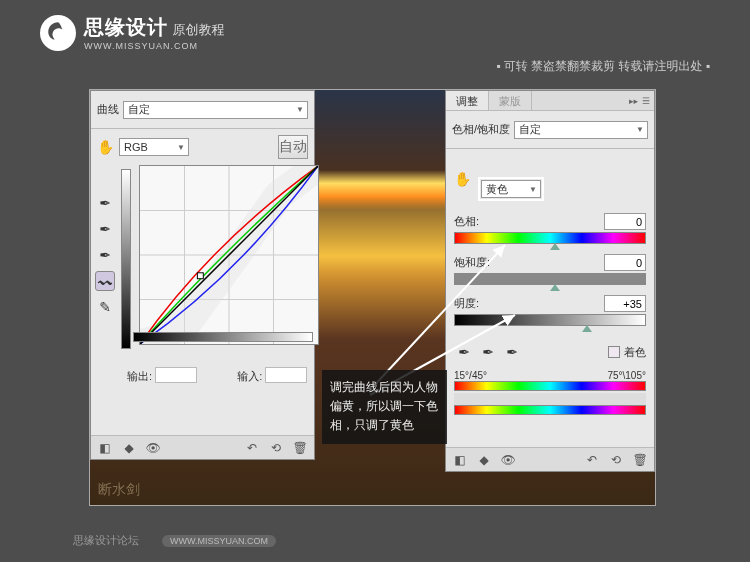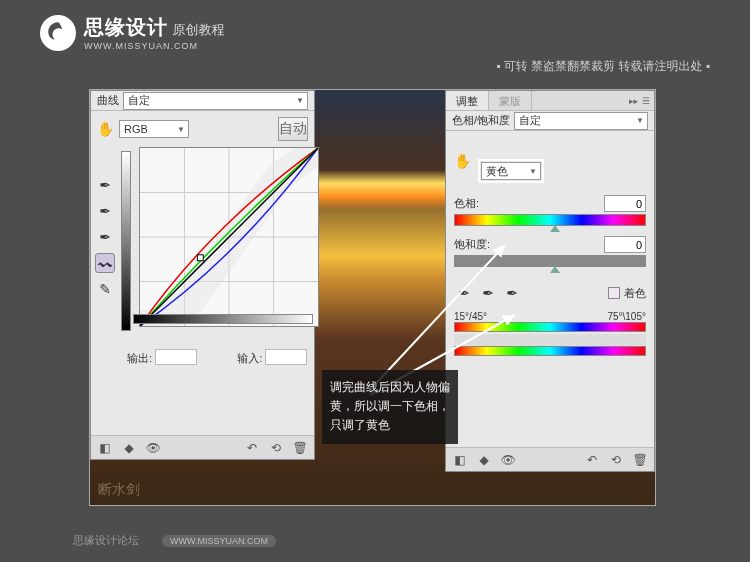--- a/index.html
+++ b/index.html
@@ -11,21 +11,21 @@
 .logo-title { font-size: 20px; font-weight: bold; letter-spacing: 1px; }
 .logo-sub { font-size: 9px; letter-spacing: 1px; color: #ccc; }
 .logo-right { font-size: 13px; color: #ddd; }
 .top-notice { position: absolute; top: 58px; right: 40px; color: #ccc; font-size: 12px; }
 .canvas { position: absolute; left: 89px; top: 89px; width: 567px; height: 417px; background: #3a2815; border: 1px solid #aaa; overflow: hidden; }
 .bg-image { position: absolute; left: 0; top: 0; width: 100%; height: 100%; background: linear-gradient(to bottom, #2a3548 0%, #4a3020 20%, #f5c040 40%, #d09030 45%, #5a3520 60%, #3a2815 100%); }
 .sky-glow { position: absolute; top: 80px; left: 0; right: 0; height: 40px; background: linear-gradient(to bottom, transparent, #ffdd60, #ff9020, transparent); }
 .panel { position: absolute; background: #e8e8e8; border: 1px solid #888; font-size: 11px; color: #333; }
 .panel-curves { left: 0; top: 0; width: 225px; height: 370px; }
 .panel-hue { right: 0; top: 0; width: 210px; height: 382px; }
-.panel-header { display: flex; align-items: center; height: 20px; border-bottom: 1px solid #bbb; padding: 0 6px; gap: 4px; }
+.panel-header { display: flex; align-items: center; height: 38px; border-bottom: 1px solid #bbb; padding: 0 6px; gap: 4px; }
 .panel-tabs { display: flex; height: 20px; border-bottom: 1px solid #bbb; background: #dcdcdc; }
 .panel-tab { padding: 3px 10px; font-size: 11px; background: #e8e8e8; border-right: 1px solid #bbb; cursor: pointer; }
 .panel-tab.inactive { color: #999; background: #dcdcdc; }
 .panel-tab-icons { margin-left: auto; display: flex; align-items: center; padding-right: 4px; gap: 4px; }
 .tab-arrow { font-size: 9px; color: #666; cursor: pointer; }
 .select { border: 1px solid #999; background: #fff; height: 18px; padding: 0 16px 0 4px; font-size: 11px; position: relative; display: inline-flex; align-items: center; cursor: pointer; }
 .select::after { content: "▼"; position: absolute; right: 3px; font-size: 8px; color: #666; }
 .curves-body { padding: 6px; position: relative; }
 .curves-toolbar { display: flex; align-items: center; gap: 4px; margin-bottom: 6px; }
 .hand-icon { width: 18px; height: 18px; display: inline-flex; align-items: center; justify-content: center; font-size: 14px; cursor: pointer; }
@@ -50,21 +50,21 @@
 .hue-slider-hue { background: linear-gradient(to right, red, yellow, lime, cyan, blue, magenta, red); }
 .hue-slider-sat { background: linear-gradient(to right, #888, #888); }
 .hue-slider-light { background: linear-gradient(to right, #000, #fff); }
 .slider-thumb { position: absolute; top: 10px; width: 0; height: 0; border-left: 5px solid transparent; border-right: 5px solid transparent; border-bottom: 7px solid #7a9; }
 .eyedroppers { display: flex; gap: 4px; margin-top: 16px; align-items: center; }
 .colorize-check { display: flex; align-items: center; gap: 4px; margin-left: auto; }
 .colorize-box { width: 12px; height: 12px; border: 1px solid #888; background: #f0e8f0; }
 .hue-range-bar { display: flex; align-items: center; gap: 4px; margin-top: 8px; font-size: 10px; }
 .range-spectrum { flex: 1; height: 10px; background: linear-gradient(to right, red, yellow, lime, cyan, blue, magenta, red); border: 1px solid #888; }
 .range-marker { height: 12px; background: #ddd; position: relative; margin-top: 2px; }
-.tooltip { position: absolute; left: 232px; top: 280px; width: 136px; background: rgba(20,20,20,0.85); color: #eee; font-size: 12px; padding: 8px; line-height: 1.6; }
+.tooltip { position: absolute; left: 232px; top: 280px; width: 125px; background: rgba(20,20,20,0.85); color: #eee; font-size: 12px; padding: 8px; line-height: 1.6; }
 .arrow-line { position: absolute; pointer-events: none; }
 .watermark { position: absolute; left: 8px; bottom: 6px; color: rgba(200,180,140,0.5); font-size: 14px; }
 .footer-text { position: absolute; left: 36px; bottom: 14px; color: #999; font-size: 11px; display: flex; align-items: center; gap: 23px; margin-left: 37px; }
 .footer-badge { background: #666; border-radius: 8px; padding: 1px 8px; font-size: 9px; color: #bbb; }
 .yellow-select-wrap { border: 2px solid #fff; padding: 1px; display: inline-block; margin-top: 20px; }
 </style>
 </head>
 <body>
 
 <div class="logo">
@@ -177,20 +177,29 @@
       </div>
       <div class="hue-row">
         <div class="hue-label">
             <span>饱和度:</span>
             <input class="hue-value" value="0" style="">
           </div>
         <div class="hue-slider hue-slider-sat">
             <div class="slider-thumb" style="left:50%"></div>
           </div>
       </div>
+      <div class="hue-row">
+        <div class="hue-label">
+            <span>明度:</span>
+            <input class="hue-value" value="+35" style="">
+          </div>
+        <div class="hue-slider hue-slider-light">
+            <div class="slider-thumb" style="left:67%"></div>
+          </div>
+      </div>
       <div class="eyedroppers">
         <span class="tool-icon">✒</span>
         <span class="tool-icon">✒</span>
         <span class="tool-icon">✒</span>
         <div class="colorize-check">
           <div class="colorize-box"></div>
           <span>着色</span>
         </div>
       </div>
       <div class="hue-range-bar">

